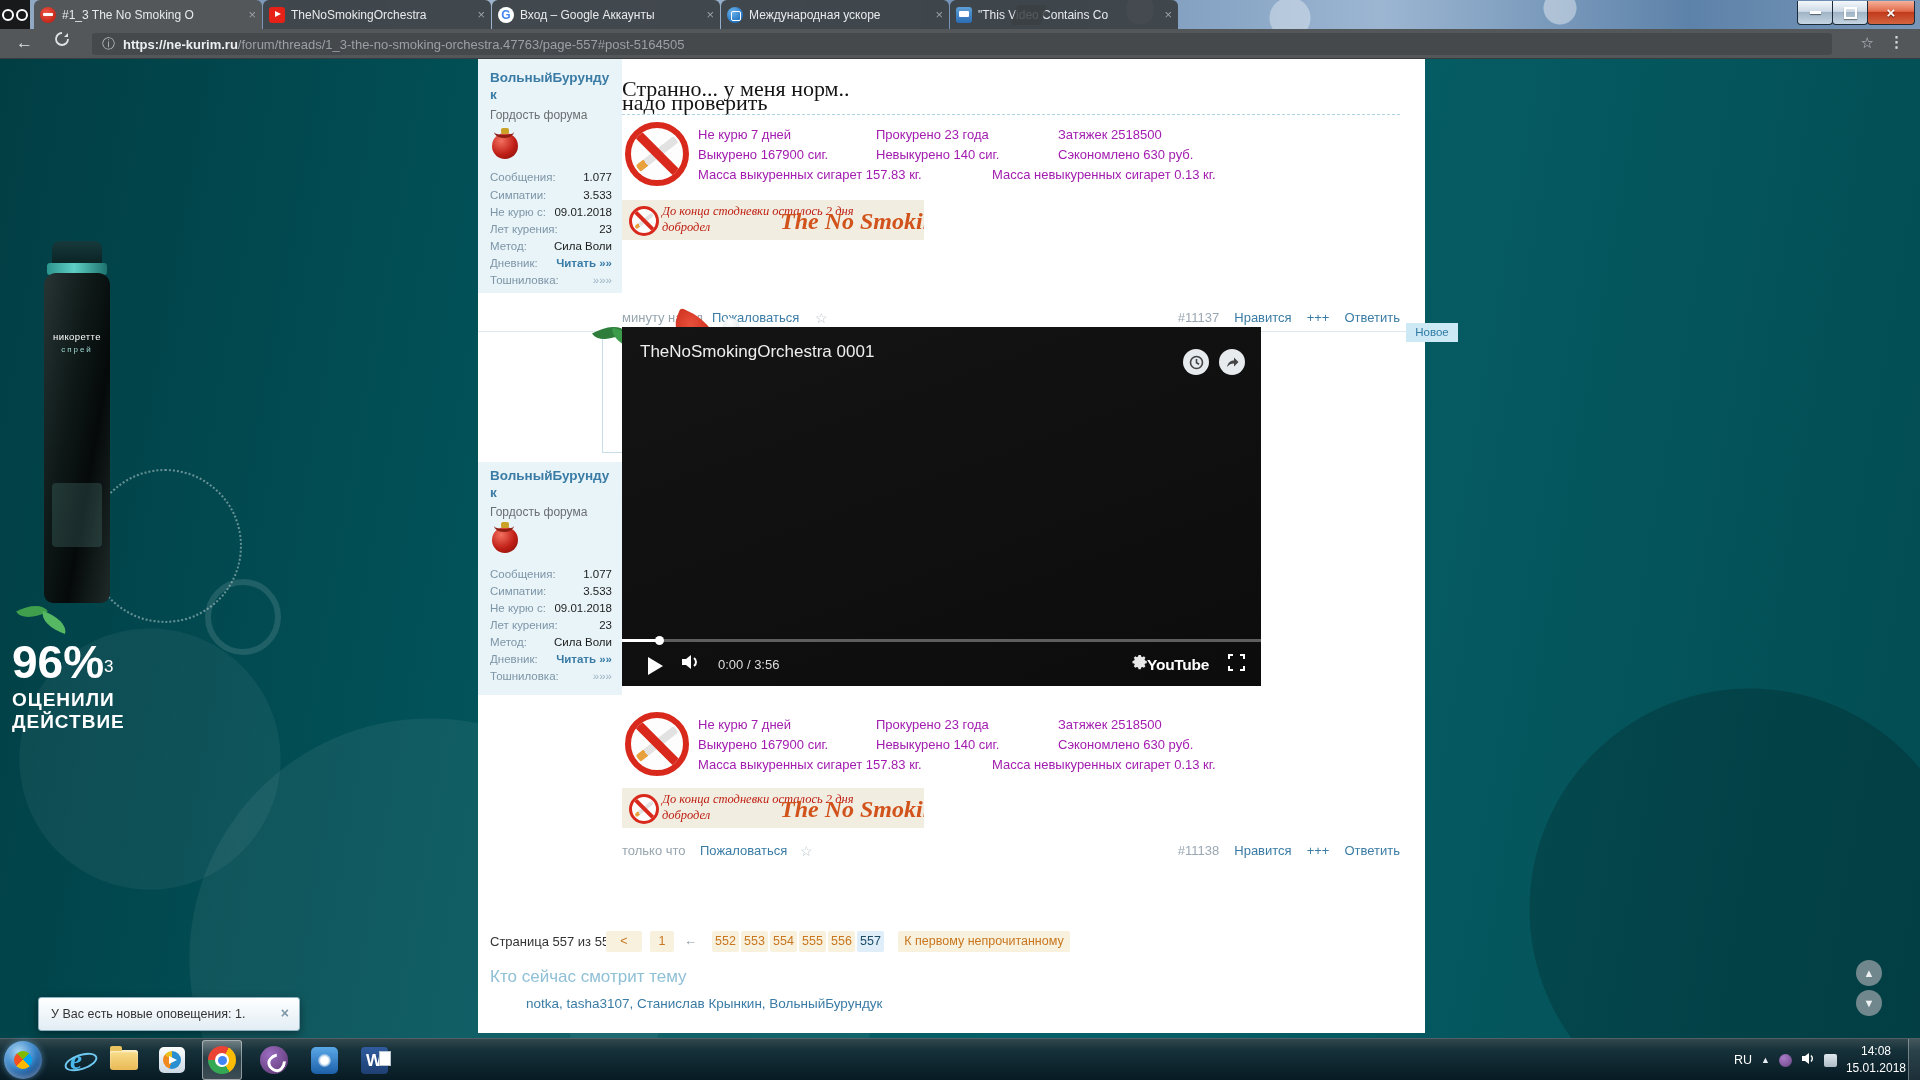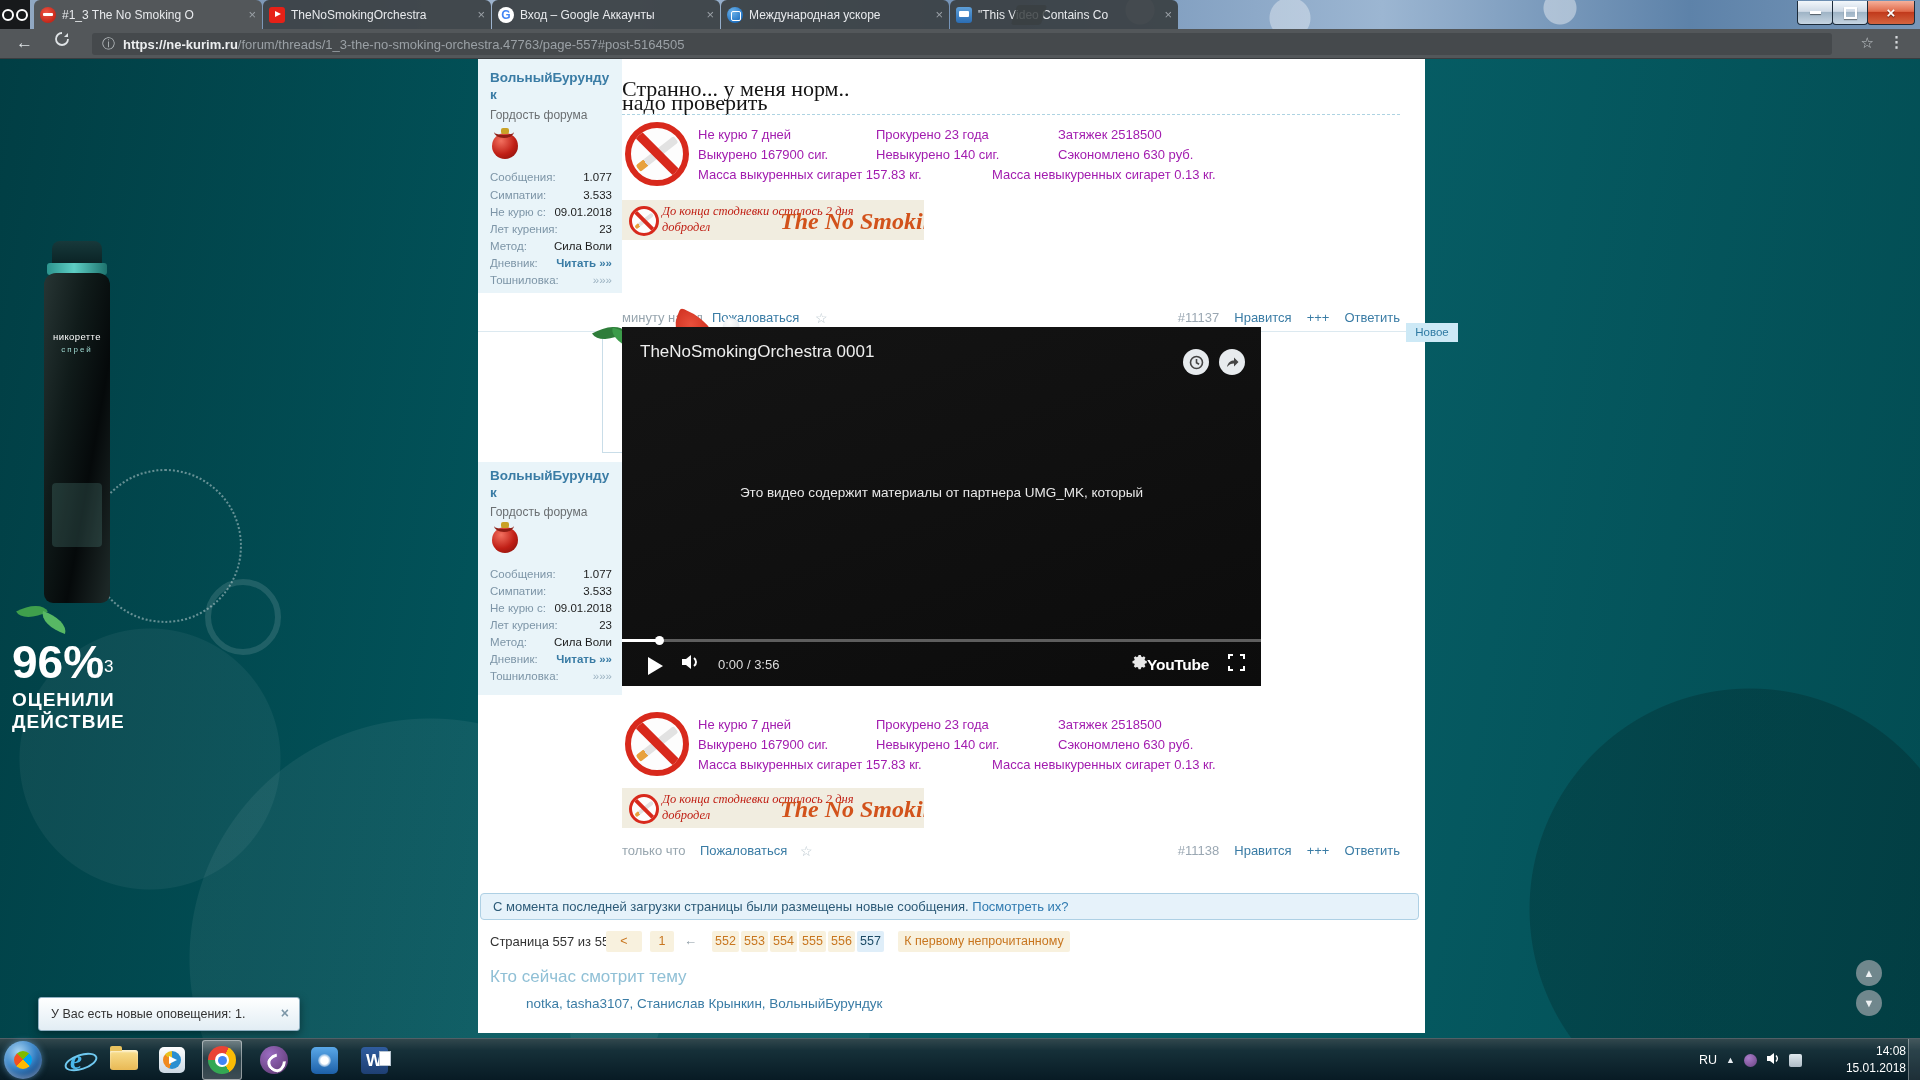--- a/index.html
+++ b/index.html
@@ -186,21 +186,21 @@
   .ic-bapp{position:relative;width:27px;height:27px;border-radius:5px;background:linear-gradient(#5aa8e8,#1c5fa8);}
   .ic-bapp::after{content:"";position:absolute;left:7px;top:7px;width:13px;height:13px;background:radial-gradient(circle,#fff 0 40%,rgba(255,255,255,.3) 70%);border-radius:50%;}
   .ic-word{position:relative;width:27px;height:27px;border-radius:4px;background:linear-gradient(#2f5c9e,#1e3f73);color:#fff;font-weight:bold;font-size:17px;text-align:center;line-height:27px;}
   .ic-word::after{content:"";position:absolute;right:-3px;top:4px;width:10px;height:13px;background:#fff;border:1px solid #b9c6d2;}
   .tray{position:absolute;right:14px;top:0;height:42px;display:flex;align-items:center;gap:9px;color:#fff;}
   .tray .lang{font-size:12.5px;}
   .tray .up{font-size:9px;color:#e8eef2;}
   .tray .mini{width:13px;height:13px;}
   .mini.purp{background:radial-gradient(circle at 35% 30%,#a97cc9,#6a4382);border-radius:50%;}
   .mini.mon{background:linear-gradient(#dfe8ee,#aebcc6);border-radius:2px;}
-  .clock{text-align:right;font-size:12px;line-height:1.4;margin-left:35px;}
+  .clock{text-align:center;font-size:12px;line-height:1.4;}
   .showdesk{position:absolute;right:0;top:0;width:11px;height:42px;background:rgba(255,255,255,.09);border-left:1px solid rgba(255,255,255,.35);}
 </style>
 </head>
 <body>
 
 <div class="screen">
 
   <div class="glass"></div>
   <div class="wbtns">
     <div class="wbtn">
@@ -386,21 +386,20 @@
           <svg width="15" height="15" viewBox="0 0 15 15">
               <circle cx="7.5" cy="7.5" r="6" fill="none" stroke="#444" stroke-width="1.6"></circle>
               <path d="M7.5 4v3.8l2.6 1.4" fill="none" stroke="#444" stroke-width="1.6"></path>
             </svg>
         </div>
         <div class="vcirc" style="right:16px;">
           <svg width="15" height="15" viewBox="0 0 15 15">
               <path d="M2 12 C3 7 6 5.5 9 5.5 V2.5 L13.5 7 L9 11.5 V8.5 C6 8.5 4 9.5 2 12Z" fill="#444"></path>
             </svg>
         </div>
-        <div class="vmsg" style="top:158px;">Это видео содержит материалы от партнера UMG_MK, который</div>
         <div class="prog"></div>
         <div class="vplay"></div>
         <span class="abs" style="left:58px;bottom:10px;">
           <svg width="22" height="20" viewBox="0 0 22 20">
               <path d="M2 7h4l5-4v14l-5-4H2z" fill="#fff"></path>
               <path d="M14 6a5 5 0 010 8" fill="none" stroke="#fff" stroke-width="2"></path>
             </svg>
         </span>
         <span class="vtime">0:00 / 3:56</span>
         <span class="abs" style="right:112px;bottom:11px;">
@@ -448,24 +447,20 @@
         <span class="frep" style="left:78px;">Пожаловаться</span>
         <span class="fstar" style="left:178px;">☆</span>
         <span class="fright">
           <span class="fid">#11138</span>
           <span class="flink">Нравится</span>
           <span class="flink">+++</span>
           <span class="flink">Ответить</span>
         </span>
       </div>
 
-      <div class="notice">
-        <span class="ntext">С момента последней загрузки страницы были размещены новые сообщения.</span>
-        <span class="nlink">Посмотреть их?</span>
-      </div>
 
       <div class="pgrow">
         <span class="pglabel">Страница 557 из 557</span>
         <span class="pgbtn" style="left:116px;width:36px;">&lt;</span>
         <span class="pgbtn" style="left:160px;width:24px;">1</span>
         <span class="pgsep" style="left:194px;">←</span>
         <span class="pgbtn" style="left:222px;width:27px;">552</span>
         <span class="pgbtn" style="left:251px;width:27px;">553</span>
         <span class="pgbtn" style="left:280px;width:27px;">554</span>
         <span class="pgbtn" style="left:309px;width:27px;">555</span>

